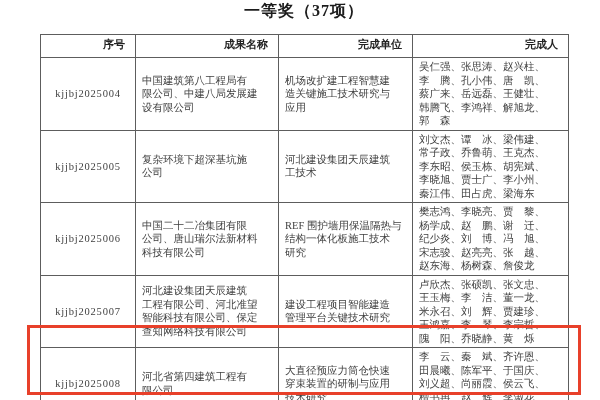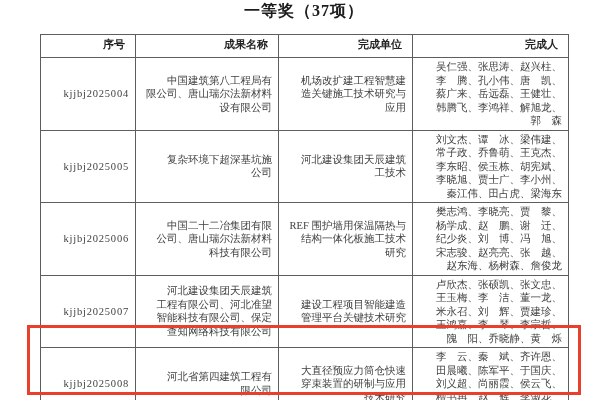--- a/index.html
+++ b/index.html
@@ -28,21 +28,20 @@
     border-collapse:collapse;
     table-layout:fixed;
   }
   table.awards th, table.awards td{
     border:1px solid #5d5d5d;
     font-size:10.5px;
     line-height:13.5px;
     vertical-align:middle;
     padding:2px 6px;
     overflow:hidden;
-    text-align:right;
   }
   table.awards th{
     font-size:11px;
     font-weight:bold;
     color:#232323;
     text-align:right;
     height:20px;
     padding:1px 10px;
     font-family:Liberation Mono, monospace;
   }
@@ -81,21 +80,21 @@
     <tbody>
         <tr>
       <th>序号</th>
       <th>成果名称</th>
       <th>完成单位</th>
       <th>完成人</th>
     </tr>
     <tr class="r1">
       <td class="cell-id">kjjbj2025004</td>
       <td class="cell-unit">中国建筑第八工程局有
-限公司、唐山瑞尔法新材料
+限公司、中建八局发展建
 设有限公司</td>
       <td class="cell-ach">机场改扩建工程智慧建
 造关键施工技术研究与
 应用</td>
       <td class="cell-people">吴仁强、张思涛、赵兴柱、
 李　腾、孔小伟、唐　凯、
 蔡广来、岳远磊、王健壮、
 韩腾飞、李鸿祥、解旭龙、
 郭　森</td>
     </tr>

